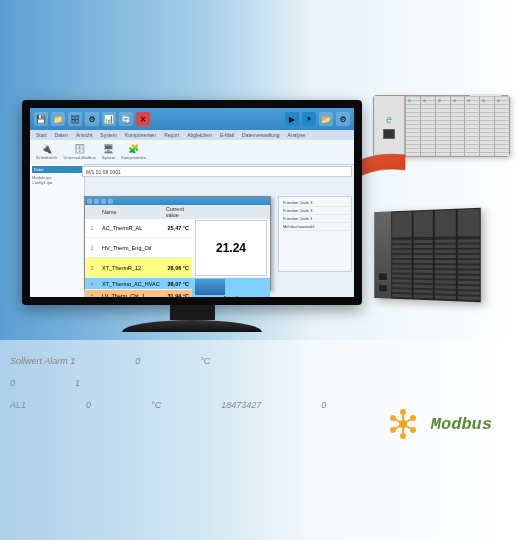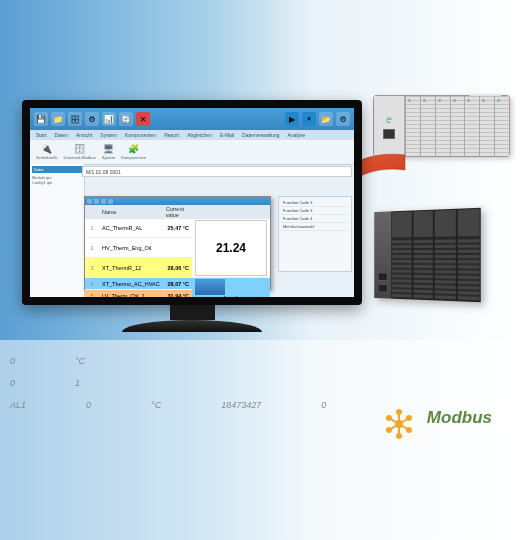--- a/index.html
+++ b/index.html
@@ -299,40 +299,42 @@
     top: 145px;
     width: 130px;
     height: 80px;
     pointer-events: none;
   }
   .modbus-logo {
     position: absolute;
     right: 28px;
     bottom: 100px;
     display: flex;
-    align-items: flex-start;
+    align-items: center;
     gap: 12px;
+    font-family: Liberation Mono, monospace;
   }
   .modbus-logo .star {
     width: 32px;
     height: 32px;
     position: relative;
   }
   .modbus-logo .text {
     font-size: 17px;
     font-weight: bold;
     font-style: italic;
     color: #5b8a3a;
   }
 </style>
 </head>
 <body>
 
 <div class="bg-spreadsheet">
   <div>
+      <span>Sollwert Alarm 1</span>
       <span>0</span>
       <span>°C</span>
     </div>
   <div>
       <span>0</span>
       <span>1</span>
     </div>
   <div>
       <span>AL1</span>
       <span>0</span>

